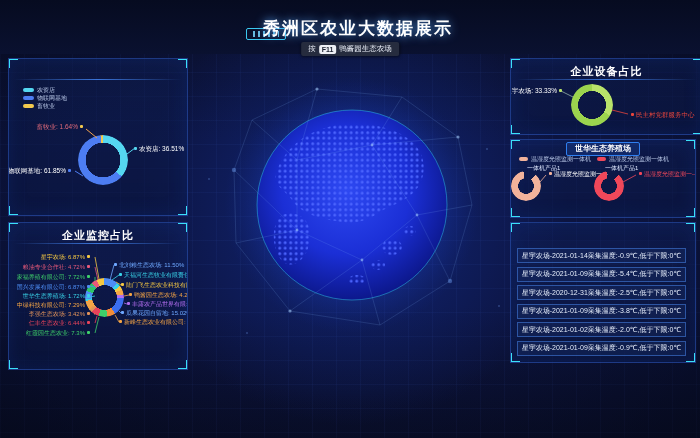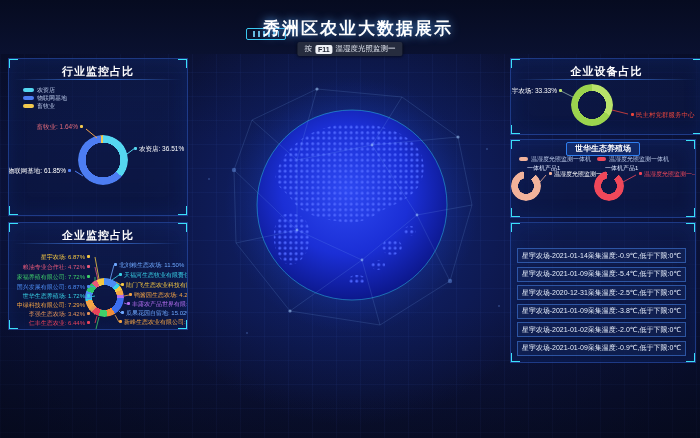--- a/index.html
+++ b/index.html
@@ -85,21 +85,21 @@
 
 <div id="stage">
 
   <div class="header">
     <span class="logo-badge"></span>
     <div class="main-title">秀洲区农业大数据展示</div>
   </div>
   <div class="fs-tip">
     <span>按</span>
     <span class="fs-key">F11</span>
-    <span>温湿度光照监测一</span>
+    <span>鸭酱园生态农场</span>
   </div>
 
   <svg style="position:absolute;left:222px;top:75px;z-index:1;" width="260" height="260" viewBox="0 0 260 260">
     <defs>
       <radialGradient id="sphere" cx="47%" cy="42%" r="62%">
         <stop offset="0%" stop-color="#2e49f2"></stop>
         <stop offset="55%" stop-color="#1b2fd6"></stop>
         <stop offset="100%" stop-color="#0a1480"></stop>
       </radialGradient>
       <radialGradient id="halo" cx="50%" cy="50%" r="50%">
@@ -149,21 +149,20 @@
   <i class="bg-dot" style="left:208px;top:178px;"></i>
   <i class="bg-dot" style="left:486px;top:148px;"></i>
   <i class="bg-dot" style="left:498px;top:305px;"></i>
   <i class="bg-dot" style="left:246px;top:332px;"></i>
 
   <div class="panel" style="left:8px;top:58px;width:180px;height:158px;">
     <i class="corner tl"></i>
       <i class="corner tr"></i>
     <i class="corner bl"></i>
       <i class="corner br"></i>
-    <div class="panel-title">行业监控占比</div>
     <div class="divider"></div>
     <div style="position:absolute;left:14px;top:27px;">
       <div class="legend-item">
         <span class="legend-swatch" style="background: rgb(85, 215, 240);"></span>
         <span class="legend-text">农资店</span>
       </div>
       <div class="legend-item">
         <span class="legend-swatch" style="background: rgb(77, 125, 242);"></span>
         <span class="legend-text">物联网基地</span>
       </div>
@@ -182,21 +181,21 @@
       <span style="color: rgb(224, 106, 122);">畜牧业: 1.64%</span><span class="dot" style="background: rgb(243, 201, 78);"></span>
     </div>
     <div class="lbl" style="left:123px;top:86px;">
       <span class="dot" style="background: rgb(85, 215, 240);"></span><span style="color: rgb(255, 255, 255);">农资店: 36.51%</span>
     </div>
     <div class="lbl" style="right:114px;top:108px;">
       <span style="color: rgb(255, 255, 255);">物联网基地: 61.85%</span><span class="dot" style="background: rgb(77, 125, 242);"></span>
     </div>
   </div>
 
-  <div class="panel" style="left:8px;top:222px;width:180px;height:108px;">
+  <div class="panel" style="left:8px;top:222px;width:180px;height:148px;">
     <i class="corner tl"></i>
       <i class="corner tr"></i>
     <i class="corner bl"></i>
       <i class="corner br"></i>
     <div class="panel-title">企业监控占比</div>
     <div class="divider"></div>
     <div class="ring mask64" style="left: 76px; top: 55px; width: 39px; height: 39px; background: conic-gradient(rgb(77, 141, 245) 0%, rgb(77, 141, 245) 11.5%, rgb(57, 211, 232) 11.5%, rgb(57, 211, 232) 14.8%, rgb(245, 200, 66) 14.8%, rgb(245, 200, 66) 18.1%, rgb(245, 165, 69) 18.1%, rgb(245, 165, 69) 22.39%, rgb(179, 110, 240) 22.39%, rgb(179, 110, 240) 25.76%, rgb(59, 110, 240) 25.76%, rgb(59, 110, 240) 40.78%, rgb(240, 140, 58) 40.78%, rgb(240, 140, 58) 47.65%, rgb(62, 208, 106) 47.65%, rgb(62, 208, 106) 54.95%, rgb(232, 67, 90) 54.95%, rgb(232, 67, 90) 61.39%, rgb(224, 146, 90) 61.39%, rgb(224, 146, 90) 64.81%, rgb(245, 165, 69) 64.81%, rgb(245, 165, 69) 72.1%, rgb(57, 211, 232) 72.1%, rgb(57, 211, 232) 73.82%, rgb(77, 141, 245) 73.82%, rgb(77, 141, 245) 80.69%, rgb(46, 196, 106) 80.69%, rgb(46, 196, 106) 88.41%, rgb(232, 90, 122) 88.41%, rgb(232, 90, 122) 93.13%, rgb(245, 200, 66) 93.13%, rgb(245, 200, 66) 100%);"></div>
     <svg class="connectors" width="180" height="138">
       <polyline points="86,34 90,56" stroke="#f5c842" stroke-width="0.8" fill="none"></polyline>
       <polyline points="86,44 89,57" stroke="#e85a7a" stroke-width="0.8" fill="none"></polyline>

